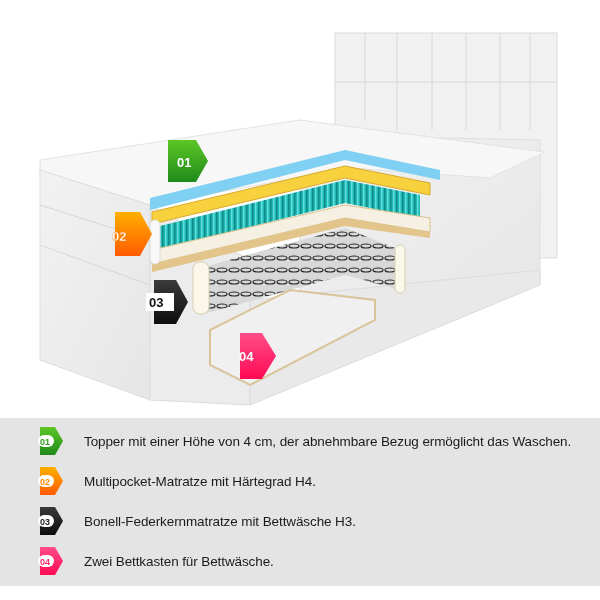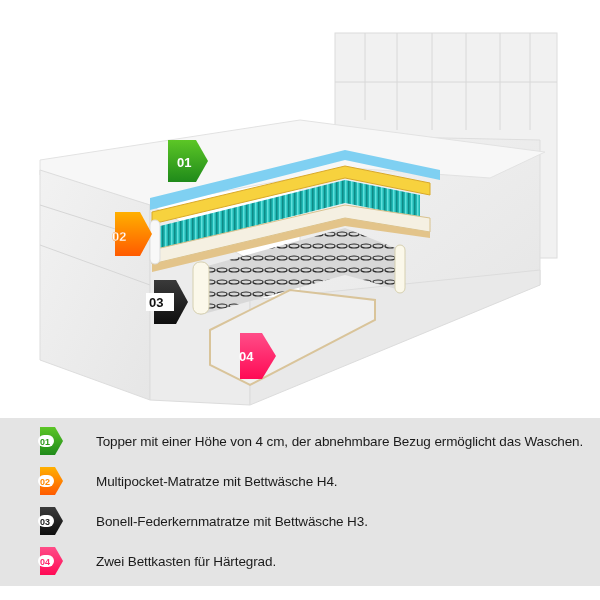--- a/index.html
+++ b/index.html
@@ -1,20 +1,20 @@
 <!DOCTYPE html>
 <html><head>
 <meta charset="utf-8">
 <style>
   html, body { margin:0; padding:0; }
   body { width:600px; height:600px; background:#ffffff; position:relative; overflow:hidden; font-family:"Liberation Sans", sans-serif; }
   .illustration { position:absolute; left:0; top:0; width:600px; height:415px; }
   .legend { position:absolute; left:0; top:418px; width:600px; height:168px; background:#e4e4e4; }
   .legend-row { position:absolute; left:38px; height:30px; display:flex; align-items:center; }
-  .legend-text { position:absolute; left:58px; font-size:13.5px; color:#1a1a1a; white-space:nowrap; letter-spacing:-0.1px; }
+  .legend-text { position:absolute; left:46px; font-size:13.5px; color:#1a1a1a; white-space:nowrap; letter-spacing:-0.1px; }
   .badge-text { font-family:"Liberation Sans", sans-serif; font-weight:bold; }
 </style>
 </head>
 <body>
 
 <svg class="illustration" viewBox="0 0 600 415" xmlns="http://www.w3.org/2000/svg">
   <defs>
     <linearGradient id="g-green" x1="0" y1="0" x2="0" y2="1">
         <stop offset="0" stop-color="#5cc626"></stop>
         <stop offset="1" stop-color="#1f8a1a"></stop>
@@ -129,21 +129,21 @@
       <defs>
           <linearGradient id="lg-orange" x1="0" y1="0" x2="0" y2="1">
             <stop offset="0" stop-color="#ffb000"></stop>
             <stop offset="1" stop-color="#ff5a00"></stop>
           </linearGradient>
         </defs>
       <polygon points="2,1 17,1 25,15 17,29 2,29" fill="url(#lg-orange)"></polygon>
       <rect x="0" y="9" width="16" height="12" rx="6" fill="#ffffff"></rect>
       <text x="2" y="19" font-size="9" font-weight="bold" font-family="Liberation Sans, sans-serif" fill="#ff8a00">02</text>
     </svg>
-    <span class="legend-text">Multipocket-Matratze mit Bettwäsche H4.</span>
+    <span class="legend-text">Multipocket-Matratze mit Härtegrad H4.</span>
   </div>
 
   <div class="legend-row" style="top:88px;">
     <svg width="26" height="30" viewBox="0 0 26 30">
       <defs>
           <linearGradient id="lg-black" x1="0" y1="0" x2="0" y2="1">
             <stop offset="0" stop-color="#3a3a3a"></stop>
             <stop offset="1" stop-color="#0e0e0e"></stop>
           </linearGradient>
         </defs>
@@ -159,15 +159,15 @@
       <defs>
           <linearGradient id="lg-pink" x1="0" y1="0" x2="0" y2="1">
             <stop offset="0" stop-color="#ff4d88"></stop>
             <stop offset="1" stop-color="#ff0a55"></stop>
           </linearGradient>
         </defs>
       <polygon points="2,1 17,1 25,15 17,29 2,29" fill="url(#lg-pink)"></polygon>
       <rect x="0" y="9" width="16" height="12" rx="6" fill="#ffffff"></rect>
       <text x="2" y="19" font-size="9" font-weight="bold" font-family="Liberation Sans, sans-serif" fill="#ff2a6d">04</text>
     </svg>
-    <span class="legend-text">Zwei Bettkasten für Härtegrad.</span>
+    <span class="legend-text">Zwei Bettkasten für Bettwäsche.</span>
   </div>
 </div>
 
 </body></html>

